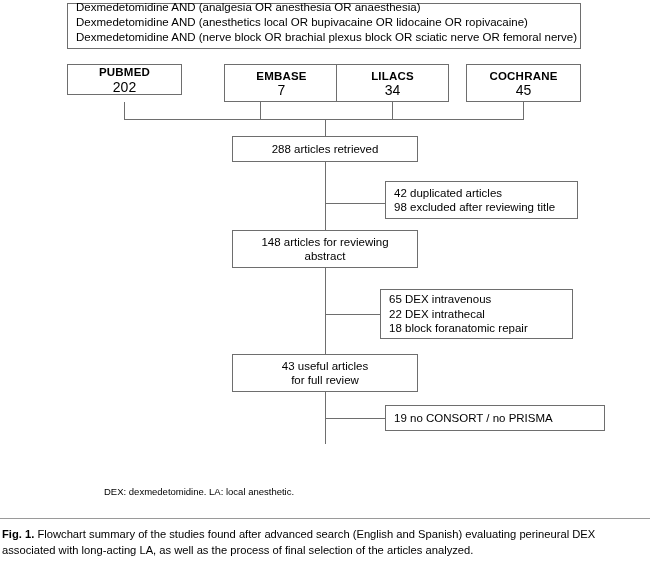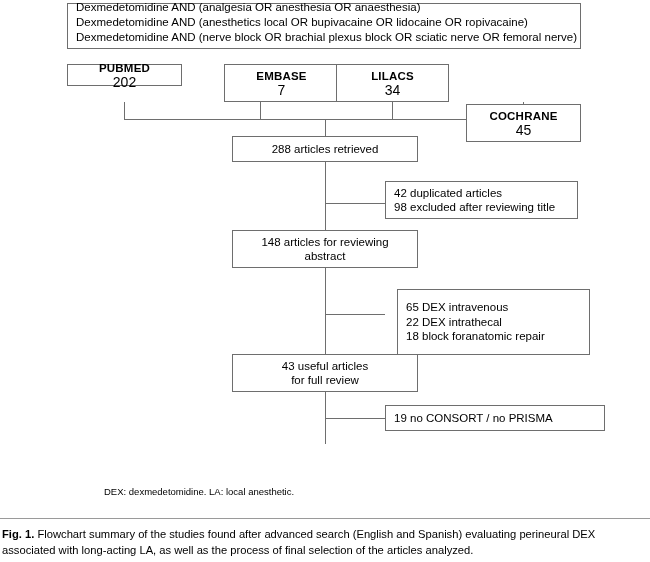--- a/index.html
+++ b/index.html
@@ -81,36 +81,36 @@
 <body>
 
 <div id="figure">
 
   <div class="box left query-box" style="left:67px; top:3px; width:514px; height:46px;">
     <div class="query-line">Dexmedetomidine AND (analgesia OR anesthesia OR anaesthesia)</div>
     <div class="query-line">Dexmedetomidine AND (anesthetics local OR bupivacaine OR lidocaine OR ropivacaine)</div>
     <div class="query-line">Dexmedetomidine AND (nerve block OR brachial plexus block OR sciatic nerve OR femoral nerve)</div>
   </div>
 
-  <div class="box center" style="left:67px; top:64px; width:115px; height:22px;">
+  <div class="box center" style="left:67px; top:64px; width:115px; height:31px;">
     <div class="db-title">PUBMED</div>
     <div class="db-count">202</div>
   </div>
 
   <div class="box center" style="left:203px; top:64px; width:115px; height:38px;margin-left:21px;">
     <div class="db-title">EMBASE</div>
     <div class="db-count">7</div>
   </div>
 
   <div class="box center" style="left:336px; top:64px; width:113px; height:38px;">
     <div class="db-title">LILACS</div>
     <div class="db-count">34</div>
   </div>
 
-  <div class="box center" style="left:466px; top:64px; width:115px; height:38px;margin-top:40px;">
+  <div class="box center" style="left:466px; top:64px; width:115px; height:38px;">
     <div class="db-title">COCHRANE</div>
     <div class="db-count">45</div>
   </div>
 
   <div class="vline" style="left:124px; top:102px; height:17px;"></div>
   <div class="vline" style="left:260px; top:102px; height:17px;"></div>
   <div class="vline" style="left:392px; top:102px; height:17px;"></div>
   <div class="vline" style="left:523px; top:102px; height:17px;"></div>
 
   <div class="hline" style="left:124px; top:119px; width:400px;"></div>
@@ -132,21 +132,21 @@
 
   <div class="box center" style="left:232px; top:230px; width:186px; height:38px;">
     <div class="seg-line">148 articles for reviewing</div>
     <div class="seg-line">abstract</div>
   </div>
 
   <div class="vline" style="left:325px; top:268px; height:86px;"></div>
 
   <div class="hline" style="left:325px; top:314px; width:60px;"></div>
 
-  <div class="box left" style="left:397px; top:289px; width:193px; height:66px;">
+  <div class="box left" style="left:380px; top:289px; width:193px; height:50px;">
     <div class="seg-line">65 DEX intravenous</div>
     <div class="seg-line">22 DEX intrathecal</div>
     <div class="seg-line">18 block foranatomic repair</div>
   </div>
 
   <div class="box center" style="left:232px; top:354px; width:186px; height:38px;">
     <div class="seg-line">43 useful articles</div>
     <div class="seg-line">for full review</div>
   </div>
 

